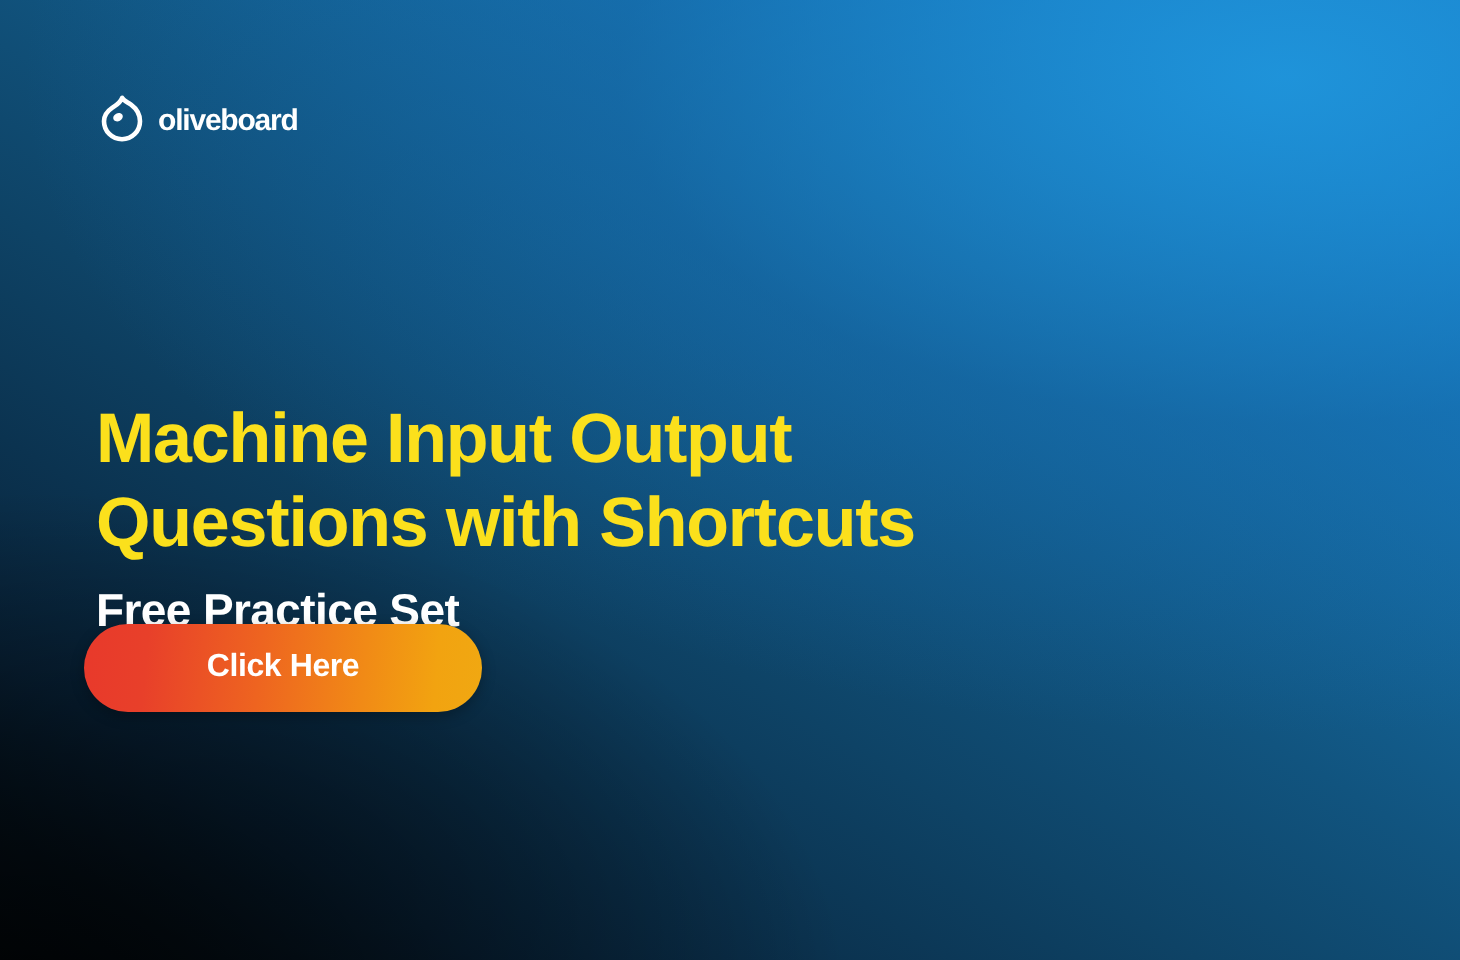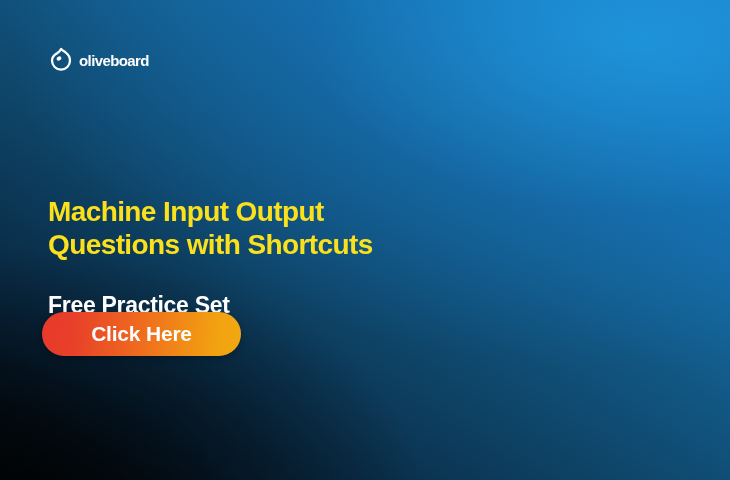--- a/index.html
+++ b/index.html
@@ -81,21 +81,21 @@
     white-space: nowrap;
   }
 
   
   .headline {
     position: absolute;
     left: 48px;
     top: 176px;
     width: 560px;
     color: #fbe01c;
-    font-size: 28px;
+    font-size: 35px;
     font-weight: bold;
     line-height: 1.18;
     letter-spacing: -0.6px;
     white-space: pre-line;
   }
 
   
   .subtitle {
     position: absolute;
     left: 48px;
@@ -119,21 +119,21 @@
     border-radius: 22px;
     background: linear-gradient(95deg,
       #e8392b 0%,
       #e8402a 16%,
       #ee6420 44%,
       #f18a16 70%,
       #f2a310 88%,
       #f0a812 100%);
     color: #ffffff;
     font-family: "Liberation Sans", sans-serif;
-    font-size: 21px;
+    font-size: 16px;
     font-weight: bold;
     letter-spacing: -0.2px;
     cursor: pointer;
     display: flex;
     align-items: center;
     justify-content: center;
     padding: 0;
     box-shadow: 0 2px 7px rgba(0,0,0,0.28);
   }
 </style>

